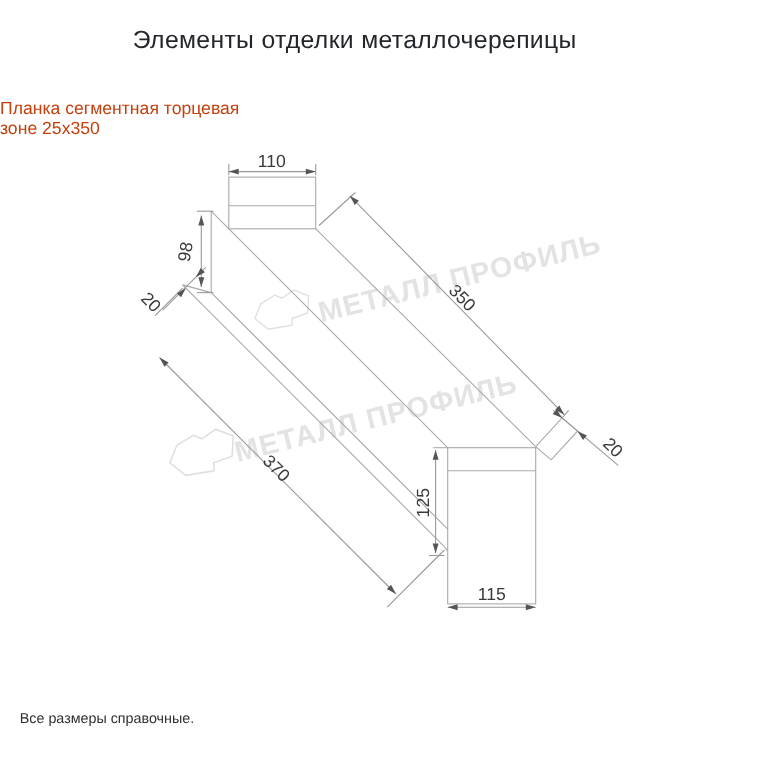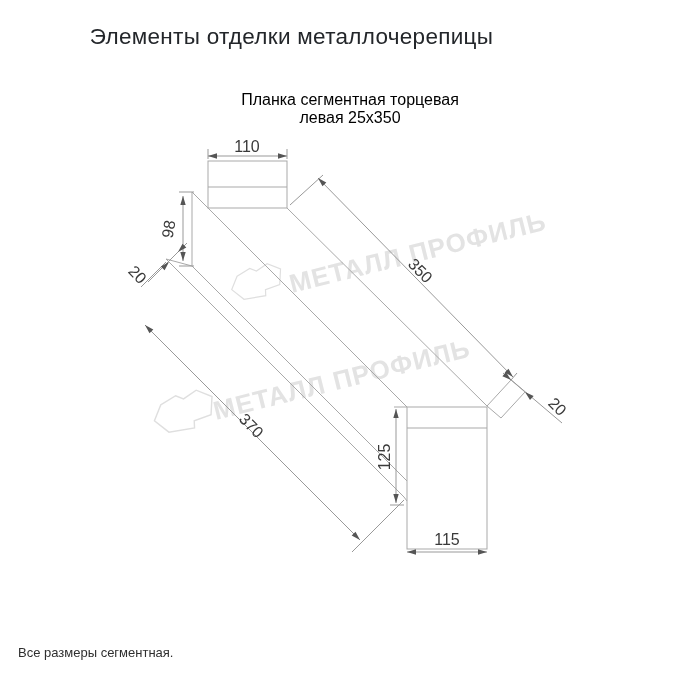--- a/index.html
+++ b/index.html
@@ -2,25 +2,25 @@
 <html><head>
 <meta charset="utf-8">
 <style>
   html,body{margin:0;padding:0;}
   body{
     width:700px;height:700px;position:relative;background:#ffffff;
     font-family:"Liberation Sans", sans-serif;overflow:hidden;
   }
   .page-title{
     position:absolute;top:24px;left:0;width:583px;text-align:center;
-    font-size:22.5px;font-weight:400;color:#23262a;letter-spacing:.3px;
+    font-size:22.5px;font-weight:400;color:#23262a;letter-spacing:.3px;padding-left:31px;
   }
   .subtitle{
-    position:absolute;top:91px;left:0;width:700px;text-align:center;
-    font-size:16px;color:#000000;line-height:18px;
+    position:absolute;top:91px;left:0;width:700px;
+    font-size:16px;color:#c2410c;line-height:18px;
   }
   .drawing-svg{position:absolute;left:0;top:0;}
   .footnotes{
     position:absolute;left:18px;top:644px;font-size:13px;color:#2f2f2f;line-height:18px;
   }
   .wm-text{
     font-family:"Liberation Sans", sans-serif;font-size:26px;font-weight:bold;
     fill:#e3e3e3;letter-spacing:1px;
   }
   .edge{stroke:#a9a9a9;stroke-width:1;fill:none;}
@@ -32,21 +32,21 @@
   }
   .wm-logo{stroke:#dfdfdf;stroke-width:1.2;fill:none;}
 </style>
 </head>
 <body>
 
 <div class="page-title">Элементы отделки металлочерепицы</div>
 
 <div class="subtitle">
   <div>Планка сегментная торцевая</div>
-  <div>левая 25х350</div>
+  <div>зоне 25х350</div>
 </div>
 
 <svg class="drawing-svg" width="700" height="700" viewBox="0 0 700 700">
 
   <g>
     <path class="wm-logo" transform="translate(228,272) rotate(-12)" d="M 8,6 L 22,1 L 28,5 L 40,0 L 52,8 L 48,23 L 33,25 L 32,31 L 10,30 L 0,18 Z"></path>
     <text class="wm-text" transform="translate(292,293) rotate(-14)">МЕТАЛЛ ПРОФИЛЬ</text>
   </g>
   <g>
     <path class="wm-logo" transform="translate(150,400) rotate(-12) scale(1.18)" d="M 8,6 L 22,1 L 28,5 L 40,0 L 52,8 L 48,23 L 33,25 L 32,31 L 10,30 L 0,18 Z"></path>
@@ -129,14 +129,14 @@
     <text class="dimtxt" x="137" y="280" transform="rotate(46 137 275)">20</text>
     <text class="dimtxt" x="420" y="276" transform="rotate(45 420 271)">350</text>
     <text class="dimtxt" x="557" y="412" transform="rotate(45 557 407)">20</text>
     <text class="dimtxt" x="251" y="431" transform="rotate(45 251 426)">370</text>
     <text class="dimtxt" x="385" y="462" transform="rotate(-90 385 457)">125</text>
     <text class="dimtxt" x="447" y="545">115</text>
   </g>
 </svg>
 
 <div class="footnotes">
-  <div>Все размеры сегментная.</div>
+  <div>Все размеры справочные.</div>
 </div>
 
 </body></html>

